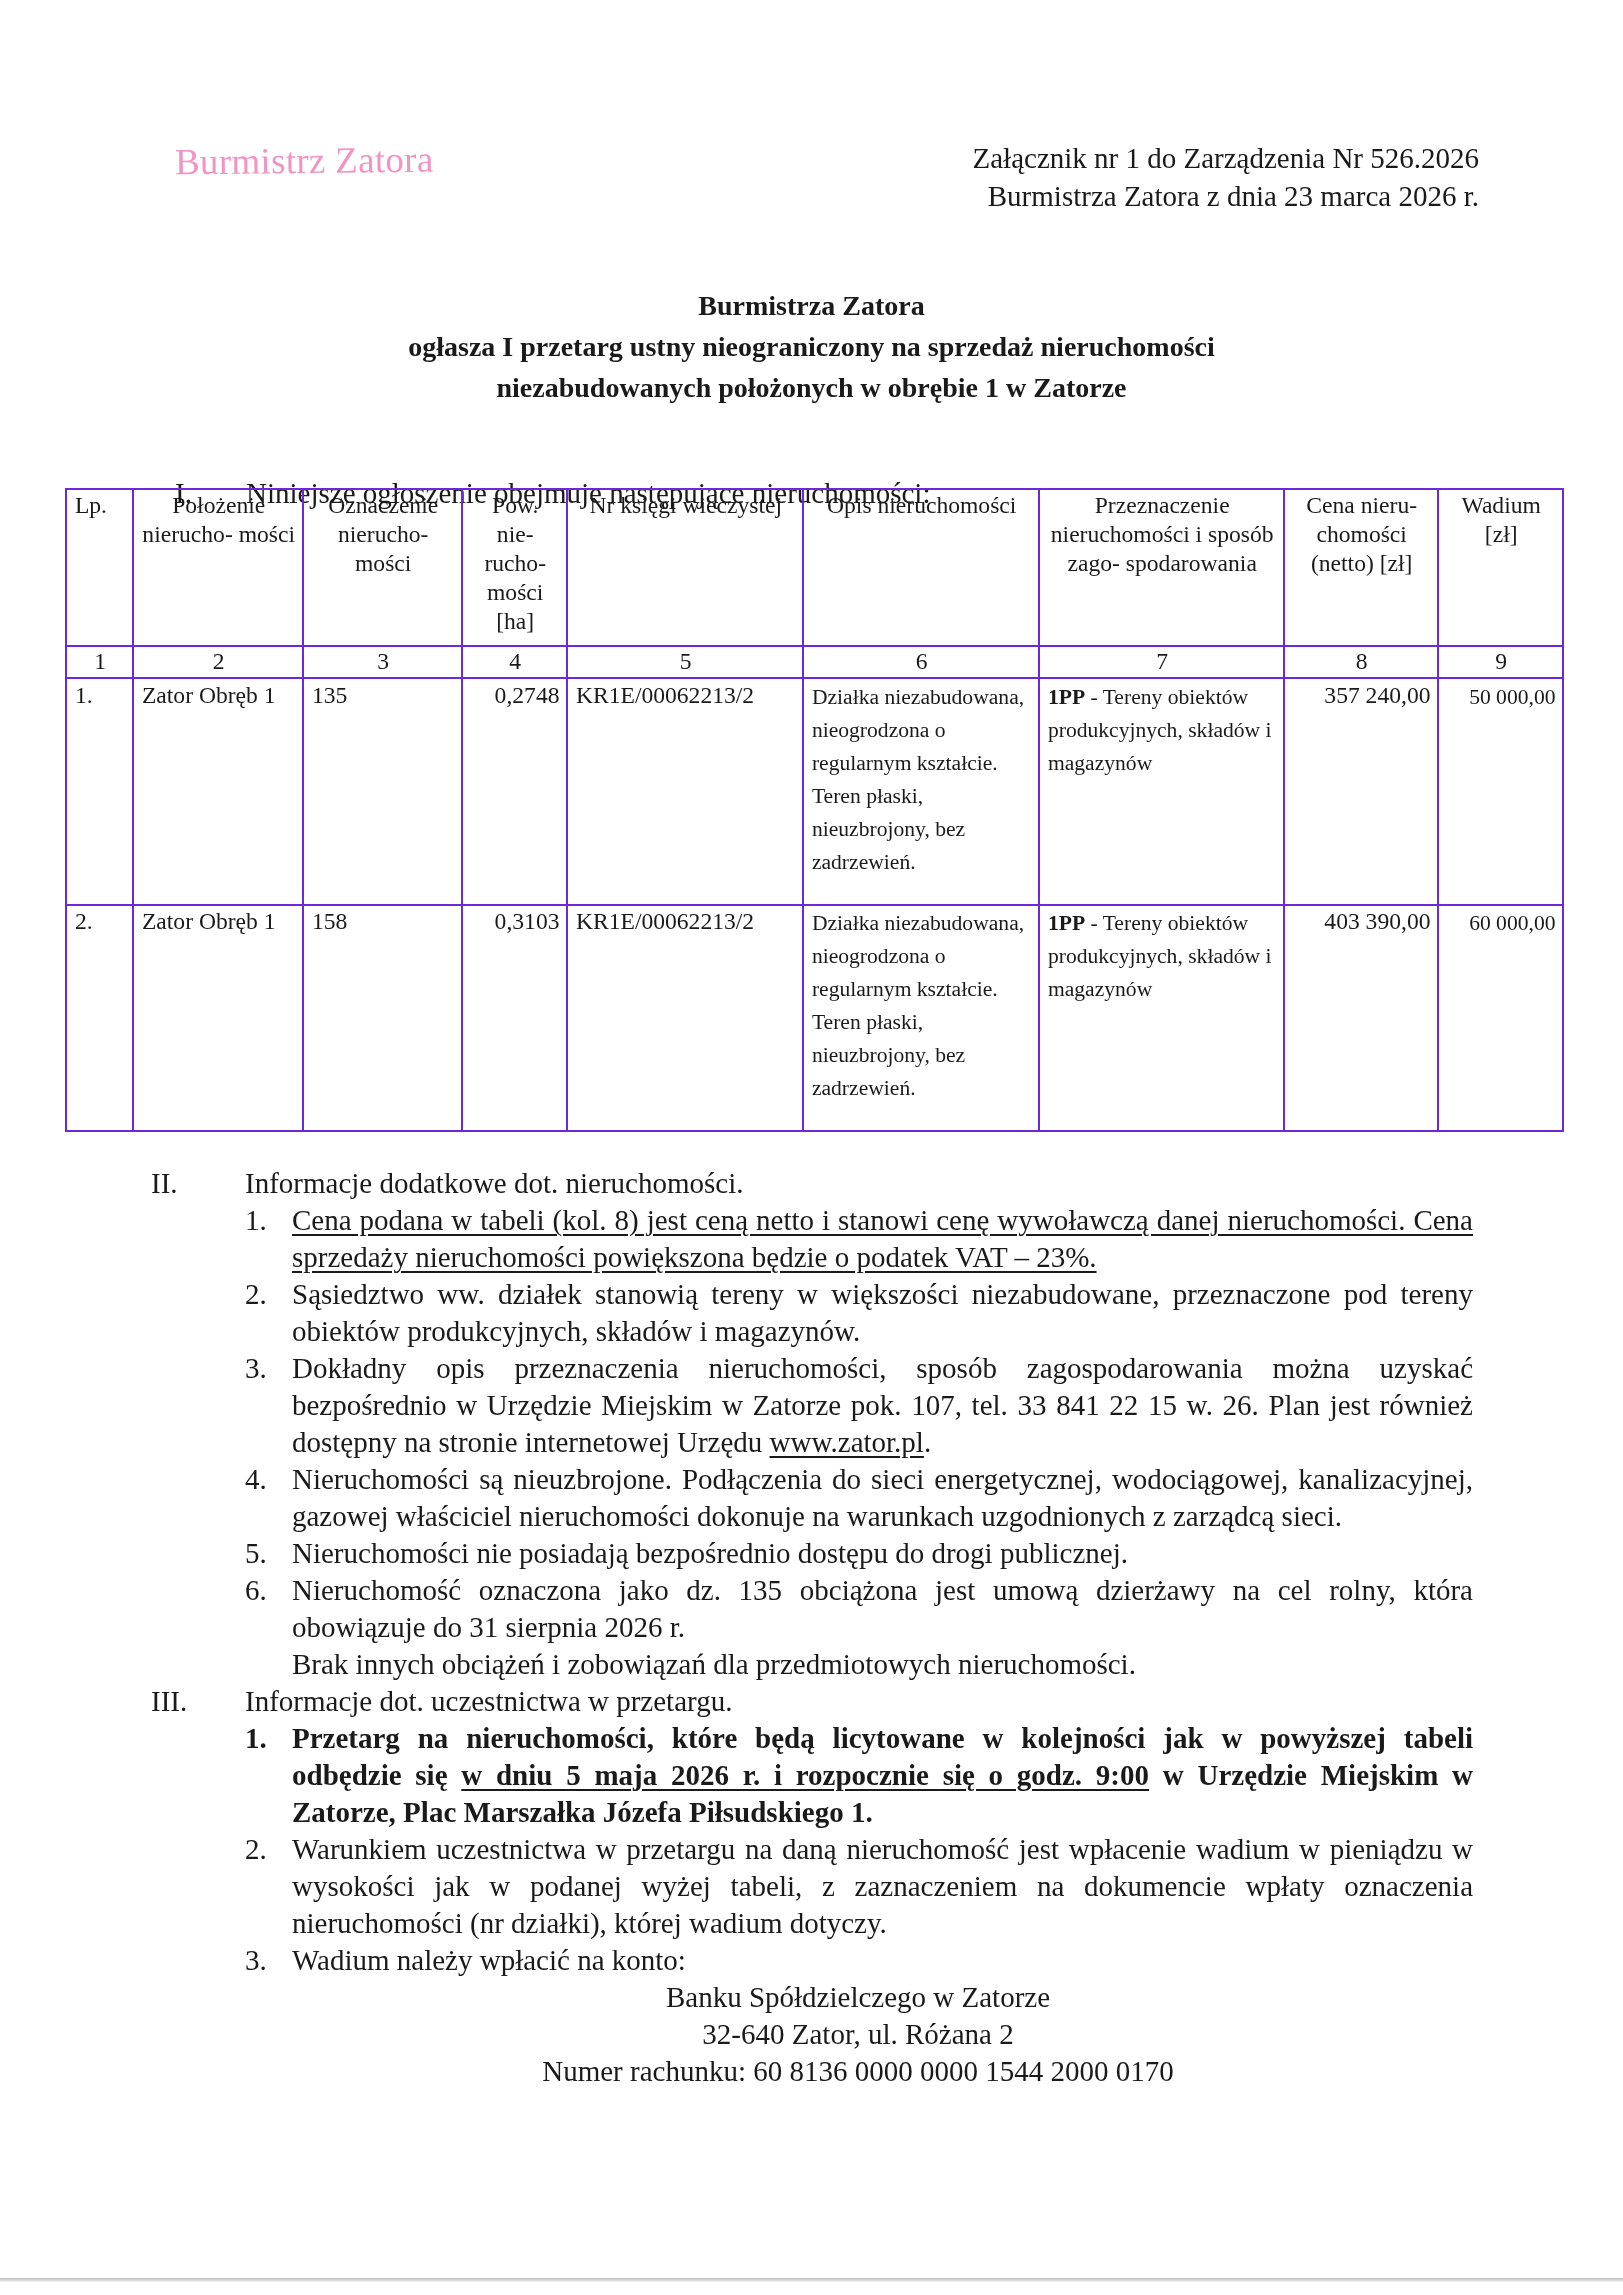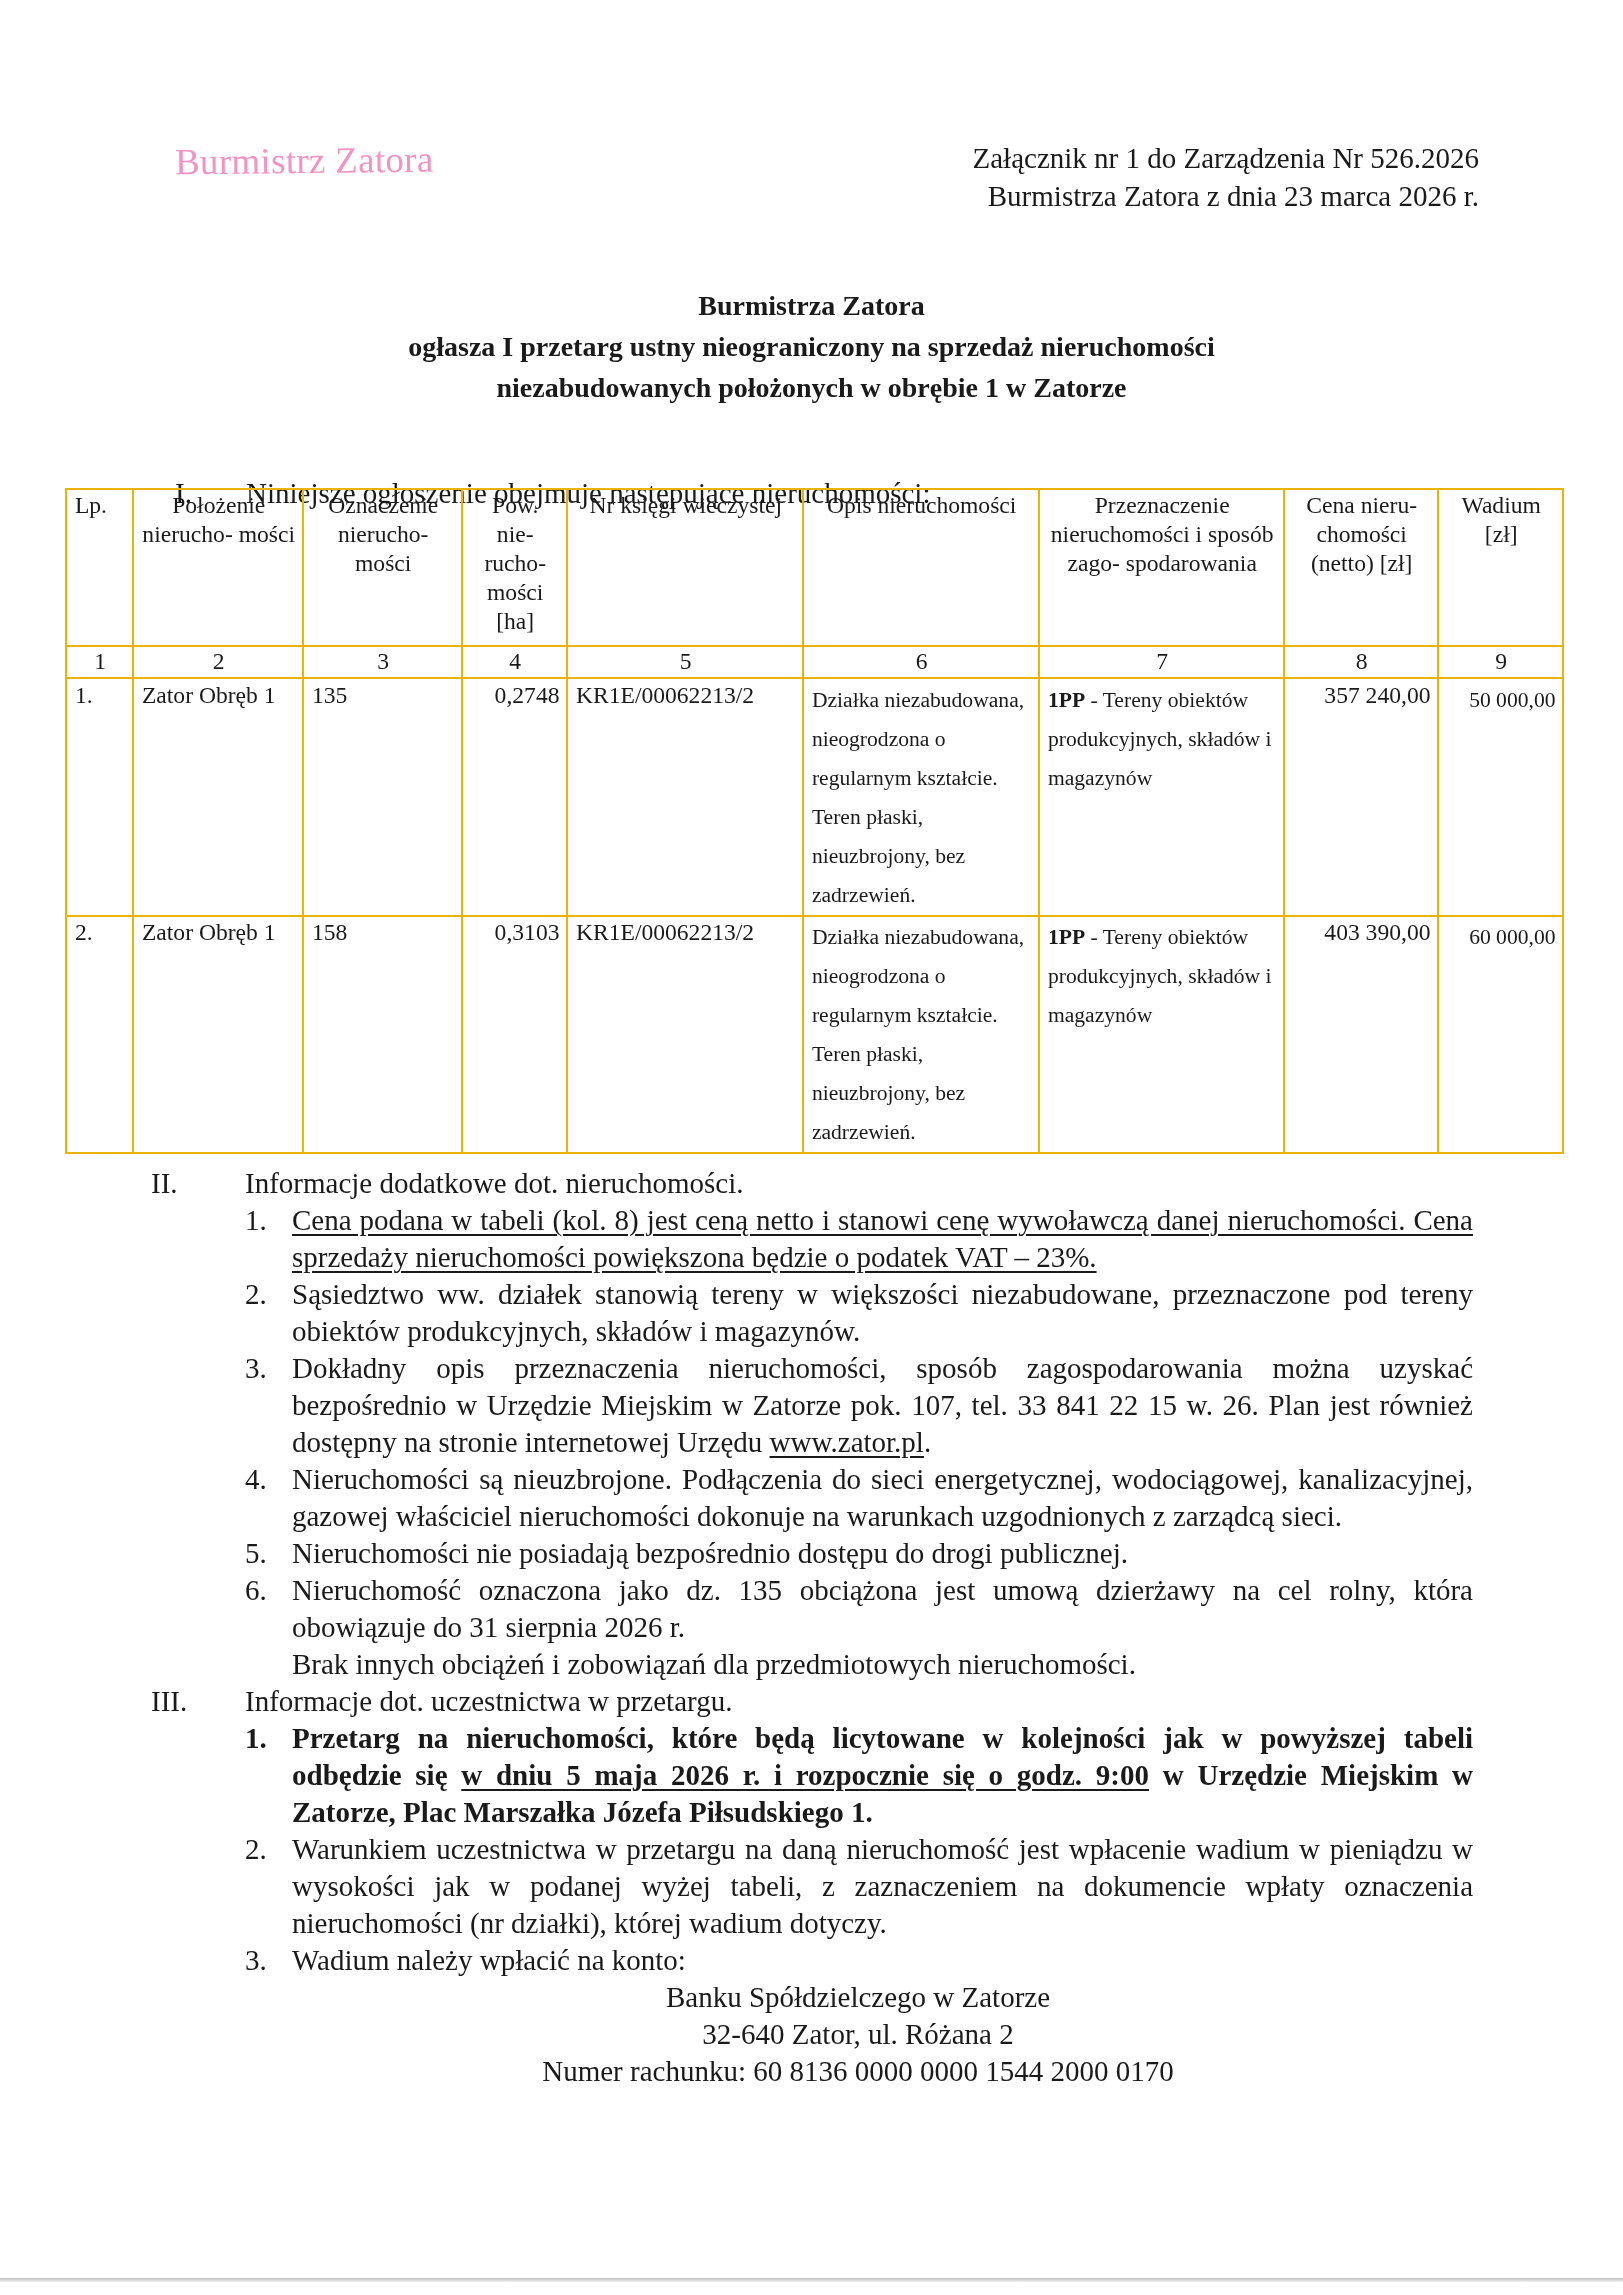--- a/index.html
+++ b/index.html
@@ -7,25 +7,25 @@
          font-family: "Liberation Serif", "DejaVu Serif", serif; color: #1a1a1a; }
   .stamp { position: absolute; left: 175px; top: 139px; font-size: 37px; color: #f08bbf;
            letter-spacing: 0.3px; transform: rotate(-0.6deg); opacity: 0.92; }
   .attach { position: absolute; right: 144px; top: 139px; text-align: right; font-size: 29px; line-height: 38px; }
   .title { position: absolute; left: 0; right: 0; top: 285px; text-align: center;
            font-weight: bold; font-size: 28px; line-height: 41px; }
   .sec1 { position: absolute; left: 175px; top: 452px; font-size: 29px; line-height: 34px; margin-top: 24px; }
   .sec1 .num { display: inline-block; width: 71px; }
   table.props { position: absolute; left: 65px; top: 488px; width: 1496px; border-collapse: collapse;
                 font-size: 23.6px; line-height: 29px; table-layout: fixed; }
-  table.props td, table.props th { border: 2px solid #eab308; vertical-align: top; padding: 1.3px 6.5px 0 7.9px; font-weight: normal; margin-top: 38px; }
+  table.props td, table.props th { border: 2px solid #6d28d9; vertical-align: top; padding: 1.3px 6.5px 0 7.9px; font-weight: normal; margin-top: 38px; }
   table.props th { height: 154px; }
   table.props tr.colnums td { text-align: center; height: 30px; padding-top: 0; }
   table.props tr.data td { height: 223px; }
-  .small { font-size: 21.6px; line-height: 39px; border-radius: 19px; }
+  .small { font-size: 21.6px; line-height: 33px; border-radius: 19px; }
   .bold { font-weight: bold; text-align: right; }
   .right { text-align: right; }
   .sections { position: absolute; left: 151px; top: 1165px; width: 1322px; font-size: 29px; line-height: 37px; }
   .roman { display: flex; }
   .roman .rn { width: 94px; flex: none; }
   ol.items { list-style: none; margin: 0; padding: 0 0 0 94px; }
   ol.items li { display: flex; text-align: justify; }
   ol.items li .n { width: 47px; flex: none; }
   ol.items li .t { flex: 1; }
   .u { text-decoration: underline; text-decoration-thickness: 2px; text-underline-offset: 3.9px; }

